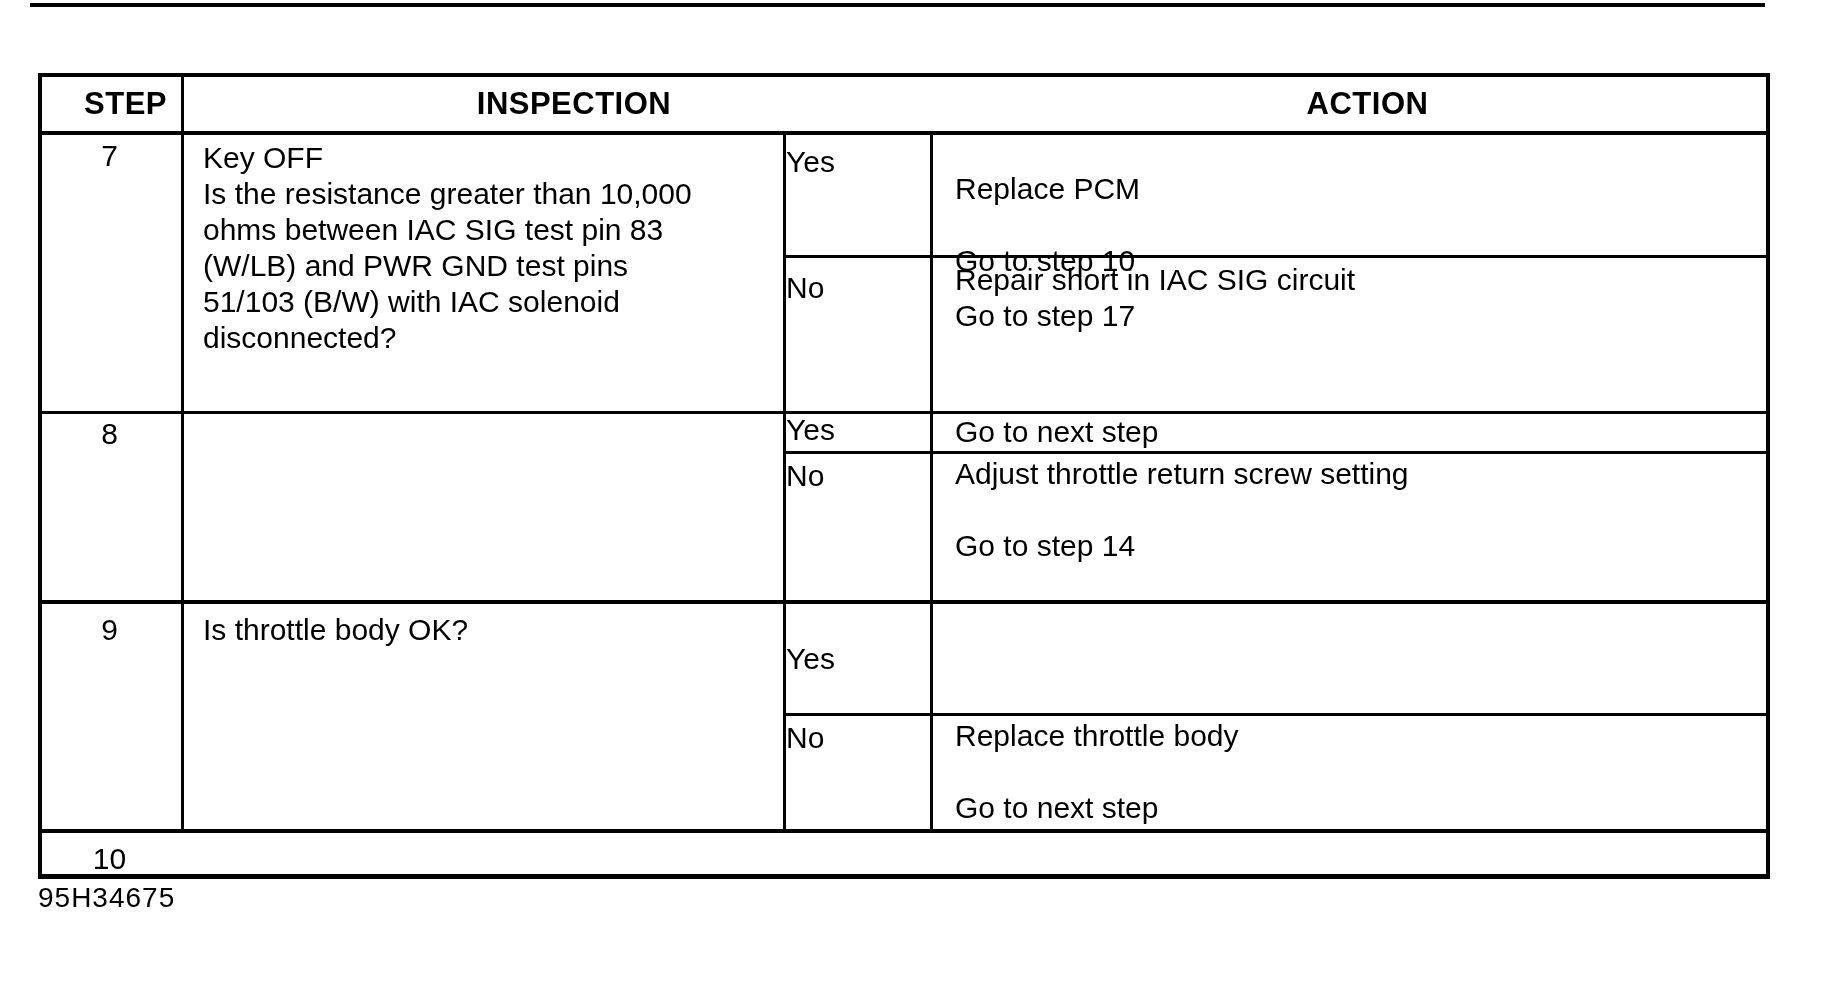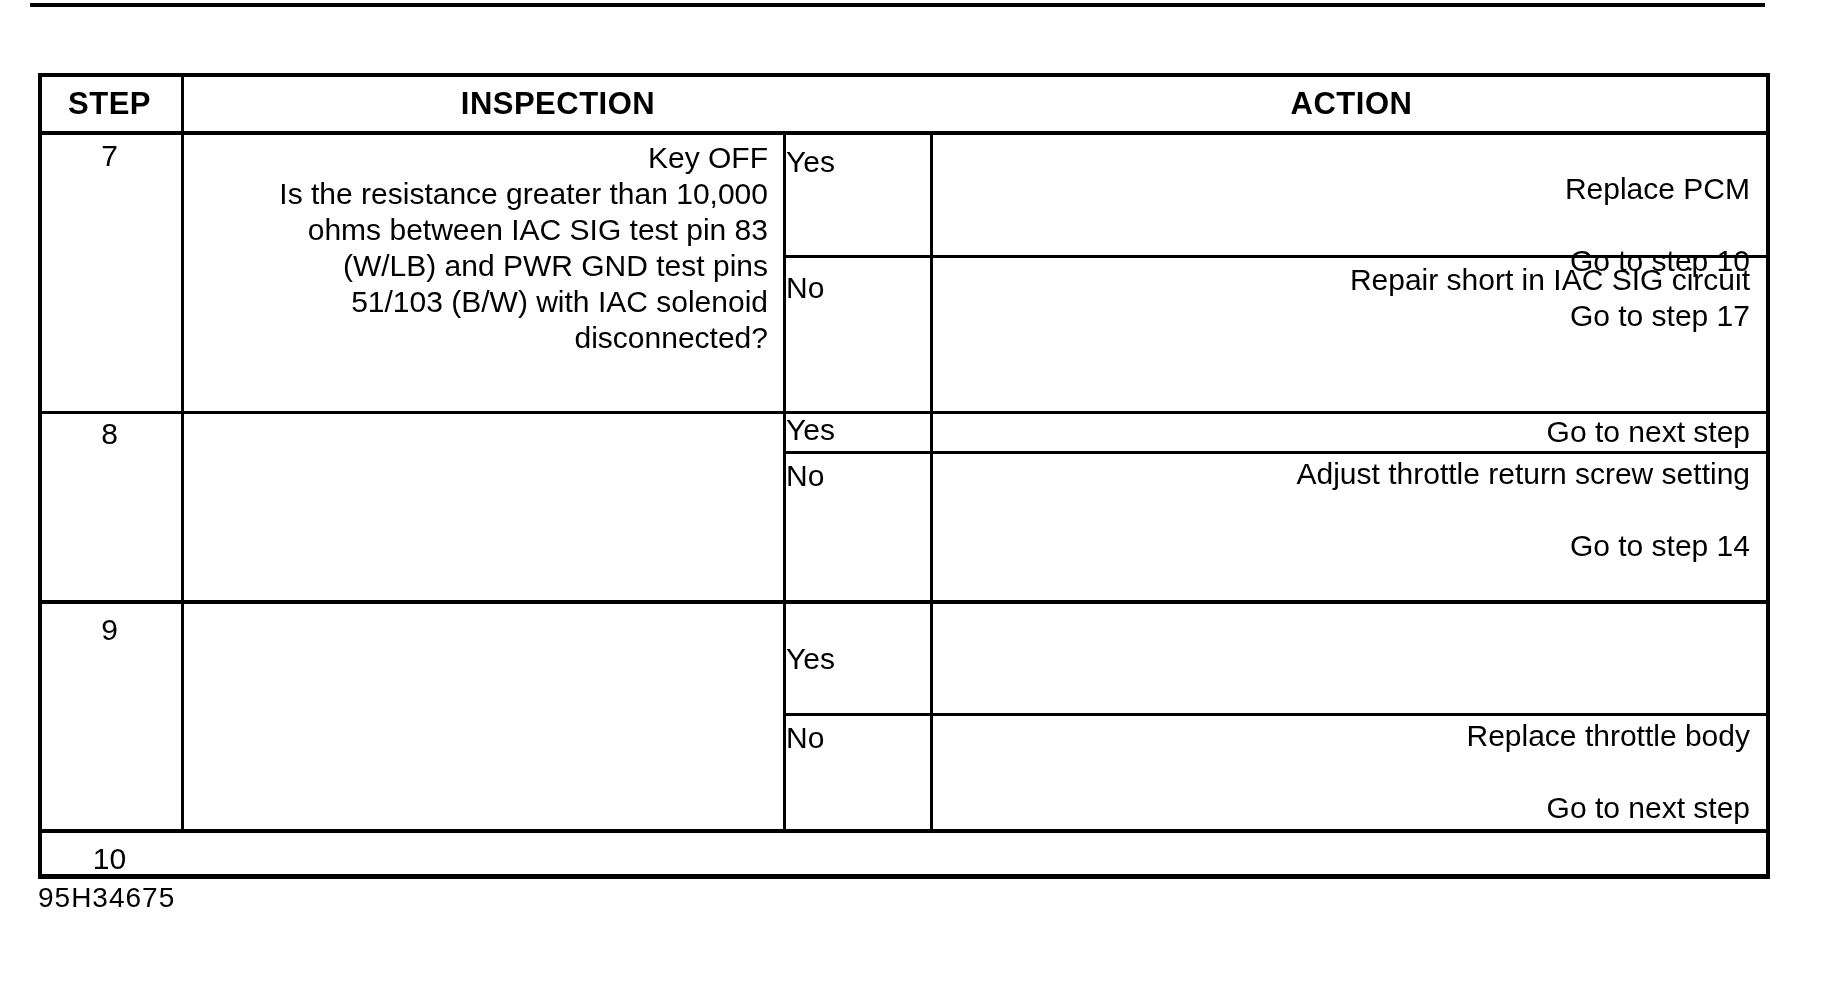--- a/index.html
+++ b/index.html
@@ -4,24 +4,24 @@
 <style>
   html,body { margin:0; padding:0; background:#ffffff; }
   .page {
     position:relative;
     width:1830px; height:989px;
     background:#ffffff;
     font-family:"Liberation Sans","DejaVu Sans",sans-serif;
     color:#000000;
     overflow:hidden;
   }
-  .txt { position:absolute; font-size:30px; line-height:36px; white-space:pre-line;text-align:right; }
+  .txt { position:absolute; font-size:30px; line-height:36px; white-space:pre-line; }
   .bold { font-weight:bold; }
   .center { text-align:center; }
-  .hdr { font-size:31px; font-weight:bold; letter-spacing:0.5px; }
+  .hdr { font-size:31px; font-weight:bold; letter-spacing:0.5px;padding-left:16px; }
   .line { position:absolute; background:#000000; }
   .frame {
     position:absolute; left:38px; top:73px; width:1732px; height:806px;
     border:4px solid #000000; border-bottom-width:5px; box-sizing:border-box;
   }
   
   .h-header   { left:38px;  top:131px; width:1732px; height:4px; }
   .h-r7r8     { left:40px;  top:411px; width:1728px; height:3px; }
   .h-r8r9     { left:38px;  top:600px; width:1732px; height:4px; }
   .h-r9r10    { left:38px;  top:829px; width:1732px; height:4px; }
@@ -81,20 +81,21 @@
 
   <div class="txt col-step" style="top:416px;">8</div>
   <div class="txt col-yn" style="top:412px;">Yes</div>
   <div class="txt col-act" style="top:414px;">Go to next step</div>
   <div class="txt col-yn" style="top:458px;">No</div>
   <div class="txt col-act" style="top:456px;">Adjust throttle return screw setting
 
 Go to step 14</div>
 
   <div class="txt col-step" style="top:612px;">9</div>
+  <div class="txt col-insp" style="top:612px;">Is throttle body OK?</div>
   <div class="txt col-yn" style="top:641px;">Yes</div>
   <div class="txt col-yn" style="top:720px;">No</div>
   <div class="txt col-act" style="top:718px;">Replace throttle body
 
 Go to next step</div>
 
   <div class="txt col-step" style="top:841px;">10</div>
 
   <div class="txt figid" style="left:38px;top:880px;">95H34675</div>
 

